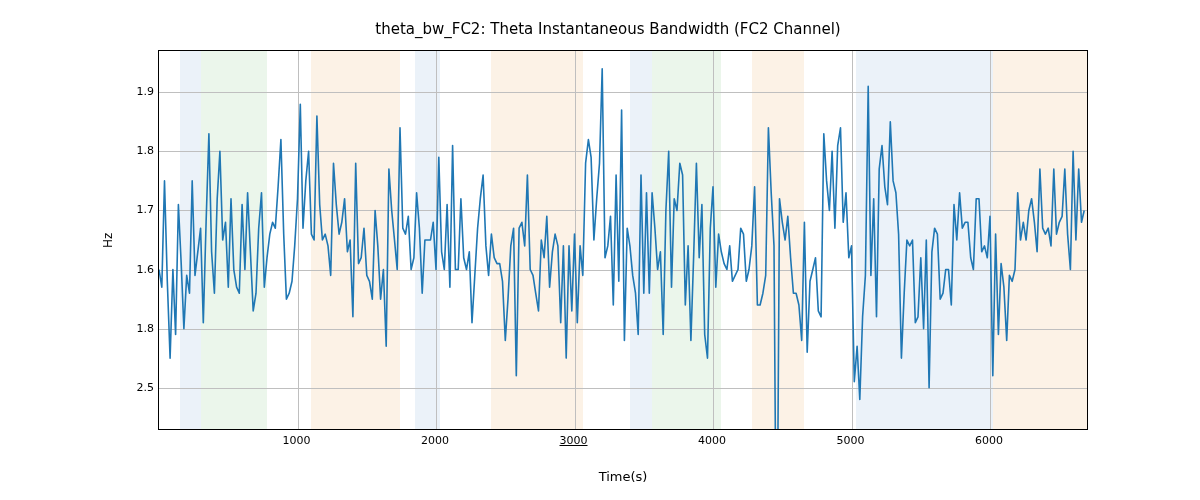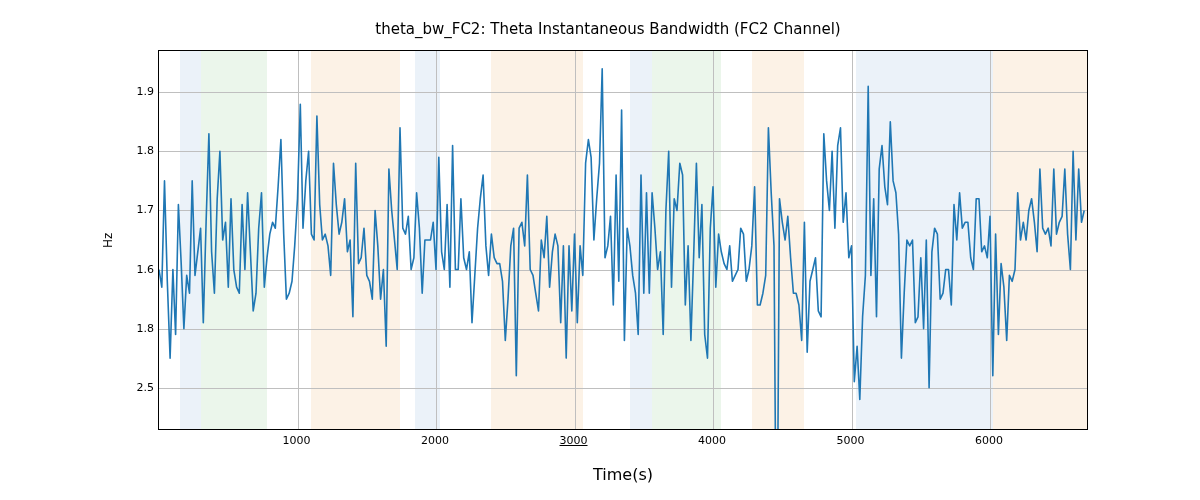--- a/index.html
+++ b/index.html
@@ -59,21 +59,21 @@
     right: 0;
     height: 0;
     border-top: 1px solid #bfbfbf;
   }
   .xlabel {
     position: absolute;
     bottom: 16px;
     left: 150px;
     width: 930px;
     text-align: center;
-    font-size: 16px;
+    font-size: 13px;
     color: #000;
   }
   .ylabel {
     position: absolute;
     left: 90px;
     top: 50px;
     height: 380px;
     width: 20px;
     display: flex;
     align-items: center;

